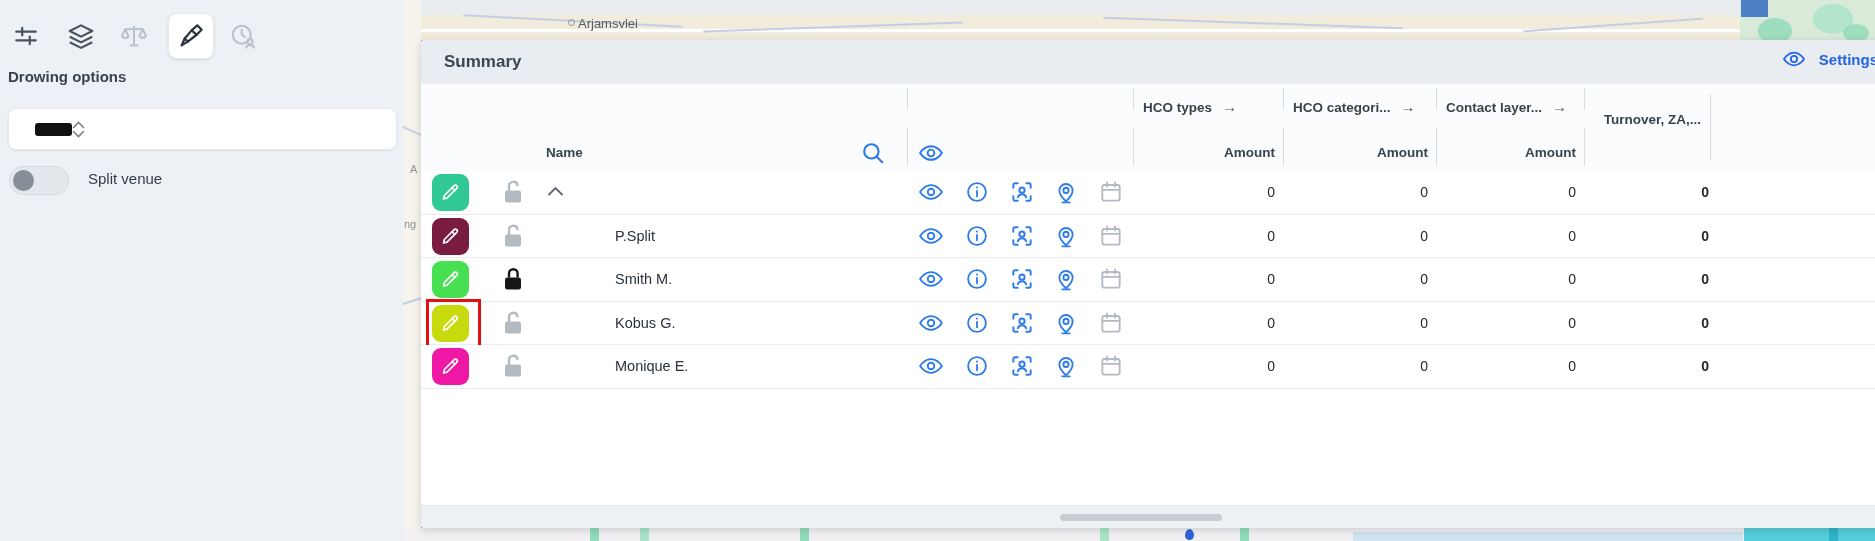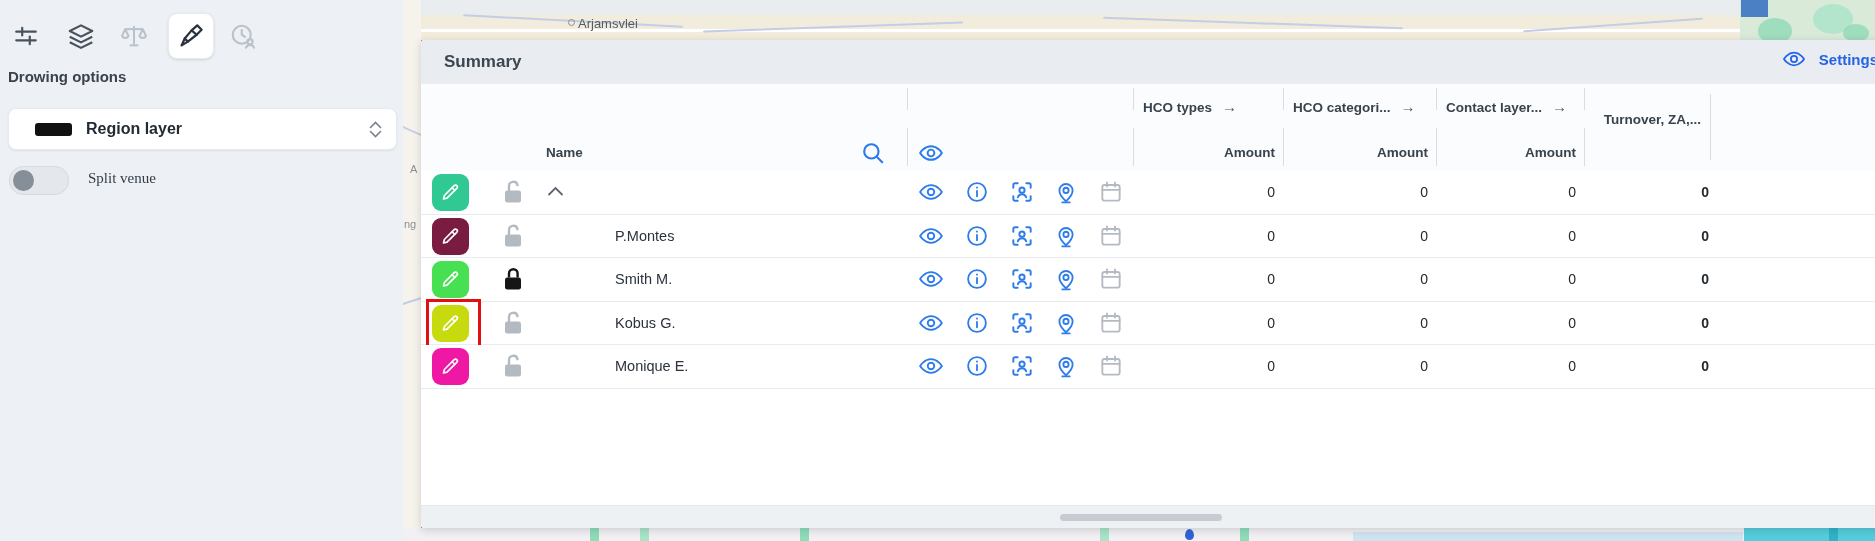--- a/index.html
+++ b/index.html
@@ -34,21 +34,21 @@
   .ic-dark{color:#49525c;} .ic-dim{color:#b9c2cb;} .ic-pen{color:#2a333d;}
   .section-title{left:8px;top:68px;font-size:15px;font-weight:bold;color:#3a434d;}
   .layer-select{left:8px;top:108px;width:387px;height:40px;background:#ffffff;border:1px solid #e7eaee;
                 border-radius:8px;box-shadow:0 1px 2px rgba(40,50,60,.08);display:flex;align-items:center;cursor:pointer;}
   .layer-swatch{width:37px;height:13px;background:#111111;border-radius:3px;margin-left:26px;}
   .layer-text{margin-left:14px;font-size:16px;font-weight:600;color:#222b34;flex:1;}
   .layer-chevrons{margin-right:14px;color:#7a828c;display:flex;flex-direction:column;gap:1px;}
   .toggle{left:9px;top:166px;width:58px;height:27px;background:#e4e8ed;border:1px solid #d6dbe1;
           border-radius:14px;cursor:pointer;}
   .knob{position:absolute;left:3px;top:3px;width:21px;height:21px;border-radius:50%;background:#868e98;}
-  .toggle-label{left:88px;top:170px;font-size:15px;color:#343d47;font-family:Liberation Serif, serif;}
+  .toggle-label{left:88px;top:170px;font-size:15px;color:#343d47;}
 
   
   .panel{left:421px;top:40px;width:1523px;height:488px;background:#ffffff;border-radius:3px;
          box-shadow:0 2px 8px rgba(30,40,50,.18);overflow:hidden;}
   .panel-header{position:absolute;left:0;top:0;width:100%;height:44px;background:#e9edf1;}
   .panel-title{position:absolute;left:23px;top:12px;font-size:17px;font-weight:bold;color:#3b4650;}
   .settings-link{position:absolute;right:66px;top:10px;display:flex;align-items:center;gap:13px;
                  color:#2464e6;font-size:15px;font-weight:bold;cursor:pointer;}
   .collapse-btn{position:absolute;right:10px;top:6px;width:44px;height:31px;background:#ffffff;
                 border:1.5px solid #2f6bdc;border-radius:11px;display:flex;align-items:center;justify-content:center;
@@ -185,21 +185,20 @@
           <circle cx="17.6" cy="16.6" r="2.1"></circle>
           <path d="M14.4 21.4 a3.4 3.4 0 0 1 6.4 0"></path>
         </g>
       </svg>
     </button>
 
     <div class="abs section-title">Drowing options</div>
 
     <div class="abs layer-select">
       <div class="layer-swatch"></div>
-      <div class="layer-text">Region layer</div>
       <div class="layer-chevrons">
         <svg width="13" height="8" viewBox="0 0 13 8">
             <path d="M1.5 6.5 L6.5 1.5 11.5 6.5" stroke="currentColor" stroke-width="1.6" fill="none" stroke-linecap="round"></path>
           </svg>
         <svg width="13" height="8" viewBox="0 0 13 8">
             <path d="M1.5 1.5 L6.5 6.5 11.5 1.5" stroke="currentColor" stroke-width="1.6" fill="none" stroke-linecap="round"></path>
           </svg>
       </div>
     </div>
 
@@ -362,21 +361,21 @@
       </svg>
     </button>
     <span class="lock-icon lock-open">
       <svg class="svg-open" width="24" height="26" viewBox="0 0 24 26">
         <rect x="4" y="11.5" width="16" height="12" rx="2.2" fill="currentColor"></rect>
         <path d="M8 11 V7.2 a4.3 4.3 0 0 1 8.5-1" stroke="currentColor" stroke-width="2.4" fill="none" stroke-linecap="round"></path>
       </svg>
 
     </span>
 
-    <span class="row-name indent">P.Montes</span>
+    <span class="row-name indent">P.Split</span>
 
     <span class="ricon i-eye">
       <svg width="26" height="26" viewBox="0 0 24 24">
               <g stroke="currentColor" stroke-width="1.7" fill="none">
                 <path d="M2 12 s3.6-6.3 10-6.3 S22 12 22 12 s-3.6 6.3-10 6.3 S2 12 2 12 Z"></path>
                 <circle cx="12" cy="12" r="3"></circle>
               </g>
             </svg>
     </span>
     <span class="ricon i-info">

